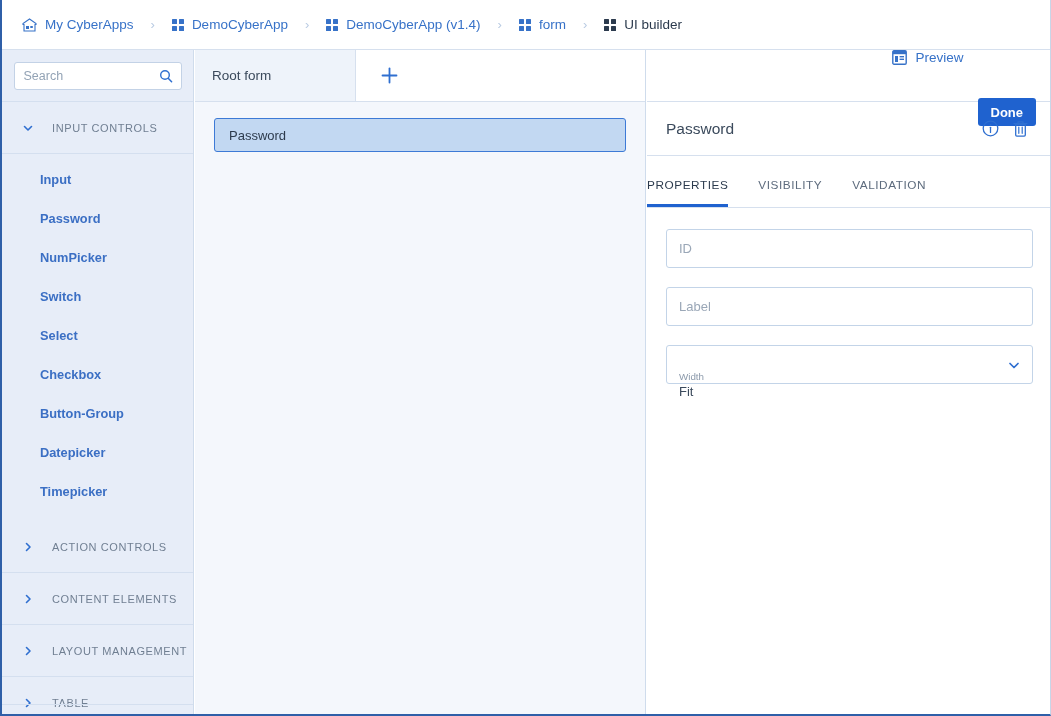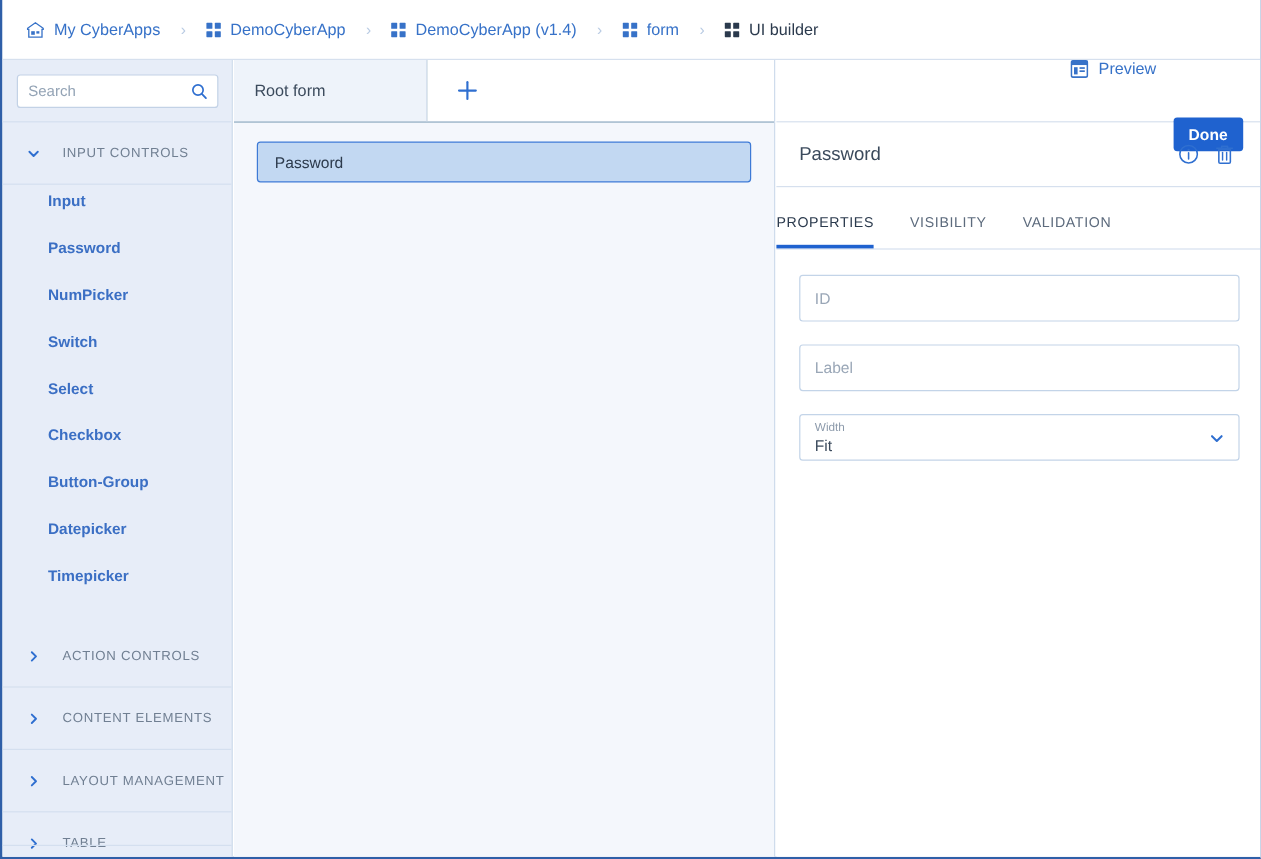--- a/index.html
+++ b/index.html
@@ -123,21 +123,21 @@
   .section-title {
     font-size: 11px;
     letter-spacing: 0.6px;
     color: #707f92;
     font-weight: 400;
   }
   .section-body { padding: 6px 0 10px 0; }
   .control-item {
     height: 39px;
     display: flex;
-    align-items: flex-start;
+    align-items: center;
     padding-left: 38px;
     font-size: 12.8px;
     font-weight: bold;
     color: #3b6fc4;
     cursor: pointer;
   }
   .sidebar-bottom-divider {
     position: absolute;
     left: 0; bottom: 11px;
     width: 192px;
@@ -149,21 +149,21 @@
     position: absolute;
     left: 193px; top: 50px;
     width: 451px; height: 666px;
     background: #f4f7fc;
     border-right: 1px solid #cfdcec;
   }
   .canvas-tabs {
     display: flex;
     height: 52px;
     border-bottom: 1px solid #d6e0ee;
-    background: #0c4a6e;
+    background: #0f172a;
   }
   .tab-rootform {
     width: 161px;
     display: flex;
     align-items: center;
     padding-left: 17px;
     font-size: 13.5px;
     color: #3b4a5c;
     background: #eef3fa;
     border-right: 1px solid #d6e0ee;
@@ -299,20 +299,21 @@
     border-radius: 3px;
     background: #ffffff;
     padding: 5px 12px 0 12px;
     cursor: pointer;
   }
   .float-label {
     font-size: 9.8px;
     color: #8c9aab;
     line-height: 12px;
     display: block;
+    margin-top: 20px;
   }
   .select-value {
     font-size: 13px;
     color: #3b4a5c;
     line-height: 18px;
     display: block;
   }
   .chevron {
     position: absolute;
     right: 11px; top: 50%;

